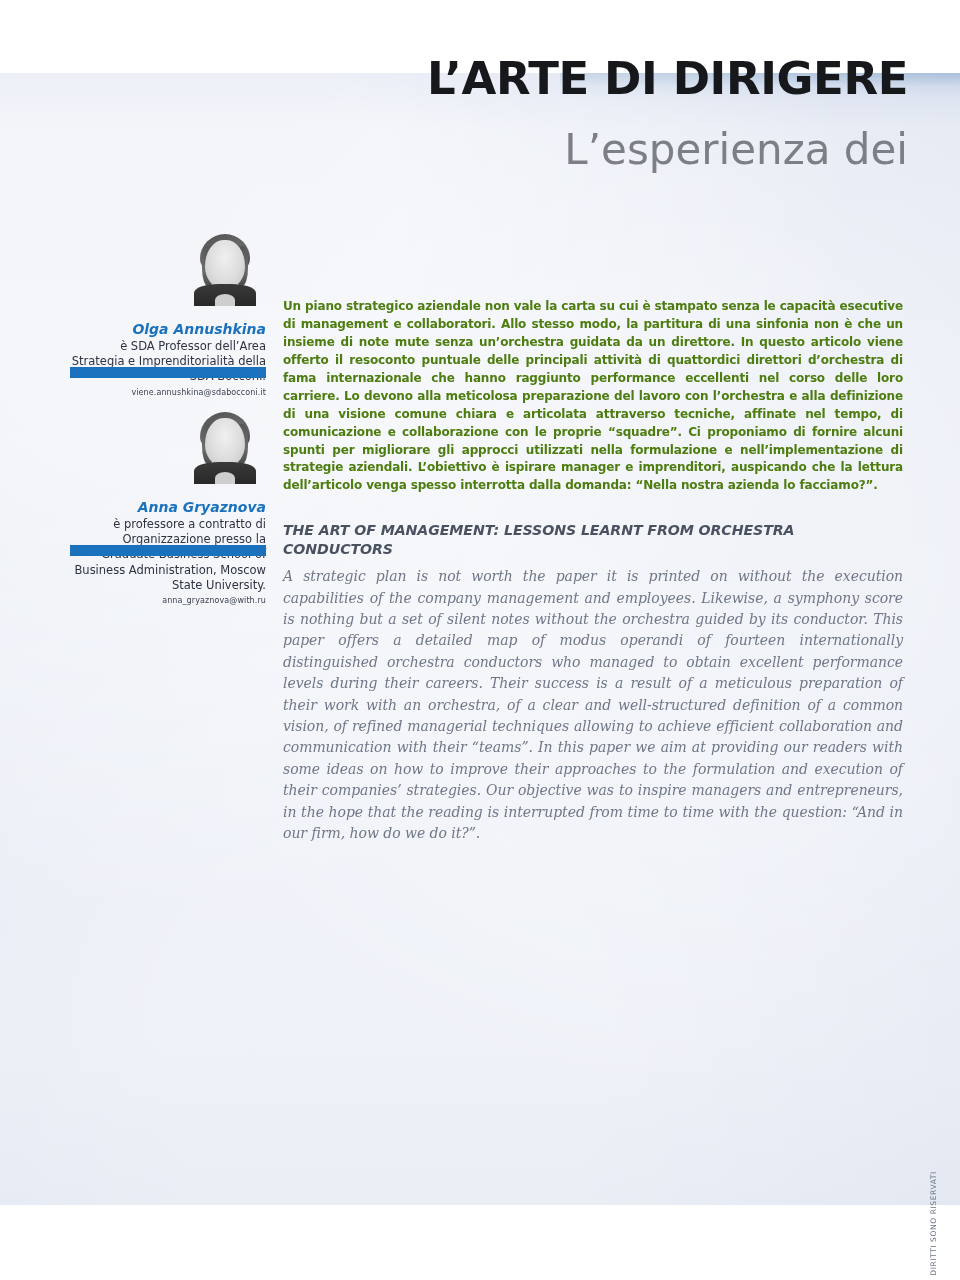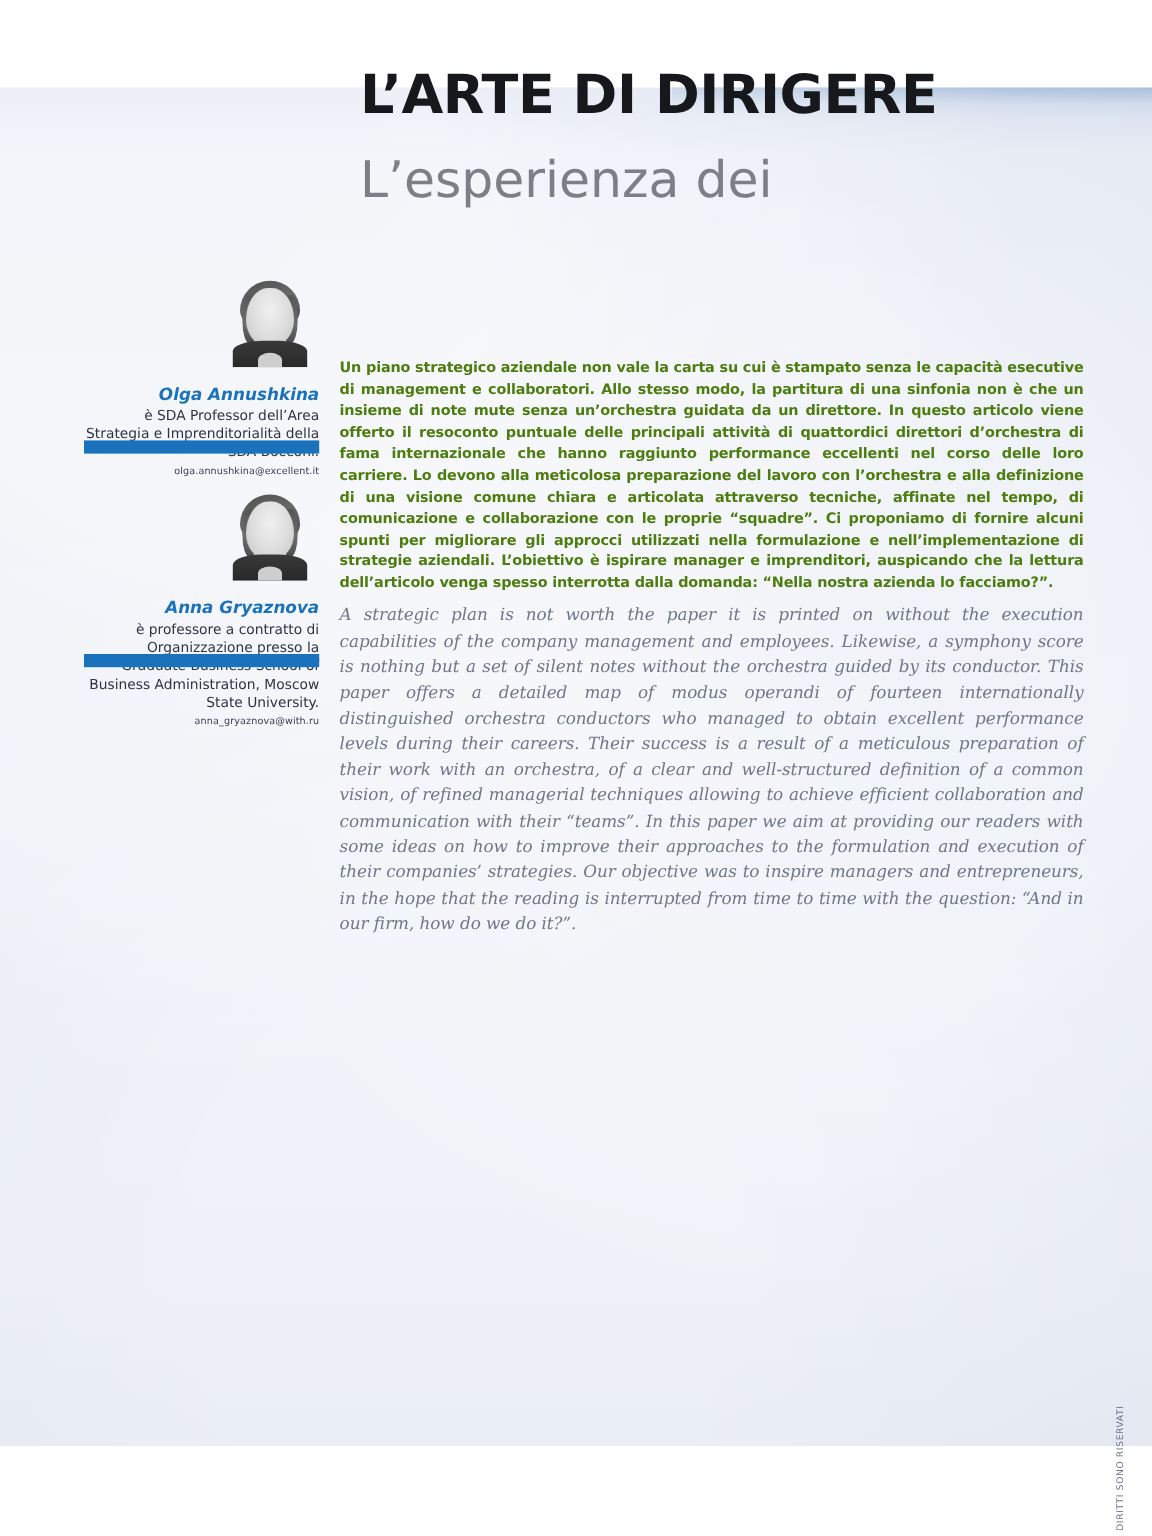--- a/index.html
+++ b/index.html
@@ -49,20 +49,21 @@
       radial-gradient(circle at 40% 86%, rgba(255,255,255,.30) 0 20%, rgba(255,255,255,0) 58%);
     pointer-events: none;
   }
 
   
   #title-block {
     position: absolute;
     left: 300px;
     top: 55px;
     width: 608px;
+    text-align: right;
   }
   .title-main {
     font-family: "DejaVu Sans", sans-serif;
     font-weight: 700;
     font-size: 45px;
     letter-spacing: -0.4px;
     color: #16181c;
     line-height: 1.06;
     white-space: nowrap;
   }
@@ -263,21 +264,21 @@
           <div class="hair-l"></div>
           <div class="hair-r"></div>
         <div class="head"></div>
           <div class="body"></div>
           <div class="shirt"></div>
       </div>
       <div class="author-spacer"></div>
       <div class="author-bar"></div>
       <div class="author-name">Olga Annushkina</div>
       <div class="author-bio">è SDA Professor dell’Area Strategia e Imprenditorialità della SDA Bocconi.</div>
-      <div class="author-email">olga.annushkina@excellent.it</div>
+      <div class="author-email">viene.annushkina@sdabocconi.it</div>
     </div>
 
 
     <div class="author">
       <div class="author-photo">
         <div class="hair"></div>
           <div class="hair-l"></div>
           <div class="hair-r"></div>
         <div class="head"></div>
           <div class="body"></div>
@@ -287,18 +288,19 @@
       <div class="author-bar"></div>
       <div class="author-name">Anna Gryaznova</div>
       <div class="author-bio">è professore a contratto di Organizzazione presso la Graduate Business School of Business Administration, Moscow State University.</div>
       <div class="author-email">anna_gryaznova@with.ru</div>
     </div>
 
   </div>
 
   <div id="main">
     <p class="abstract-it">Un piano strategico aziendale non vale la carta su cui è stampato senza le capacità esecutive di management e collaboratori. Allo stesso modo, la partitura di una sinfonia non è che un insieme di note mute senza un’orchestra guidata da un direttore. In questo articolo viene offerto il resoconto puntuale delle principali attività di quattordici direttori d’orchestra di fama internazionale che hanno raggiunto performance eccellenti nel corso delle loro carriere. Lo devono alla meticolosa preparazione del lavoro con l’orchestra e alla definizione di una visione comune chiara e articolata attraverso tecniche, affinate nel tempo, di comunicazione e collaborazione con le proprie “squadre”. Ci proponiamo di fornire alcuni spunti per migliorare gli approcci utilizzati nella formulazione e nell’implementazione di strategie aziendali. L’obiettivo è ispirare manager e imprenditori, auspicando che la lettura dell’articolo venga spesso interrotta dalla domanda: “Nella nostra azienda lo facciamo?”.</p>
+    <p class="en-heading">THE ART OF MANAGEMENT: LESSONS LEARNT FROM ORCHESTRA CONDUCTORS</p>
     <p class="abstract-en">A strategic plan is not worth the paper it is printed on without the execution capabilities of the company management and employees. Likewise, a symphony score is nothing but a set of silent notes without the orchestra guided by its conductor. This paper offers a detailed map of modus operandi of fourteen internationally distinguished orchestra conductors who managed to obtain excellent performance levels during their careers. Their success is a result of a meticulous preparation of their work with an orchestra, of a clear and well-structured definition of a common vision, of refined managerial techniques allowing to achieve efficient collaboration and communication with their “teams”. In this paper we aim at providing our readers with some ideas on how to improve their approaches to the formulation and execution of their companies’ strategies. Our objective was to inspire managers and entrepreneurs, in the hope that the reading is interrupted from time to time with the question: “And in our firm, how do we do it?”.</p>
   </div>
 
   <div id="copyright">© RCS Libri SpA - TUTTI I DIRITTI SONO RISERVATI</div>
 
 </div>
 
 </body></html>

